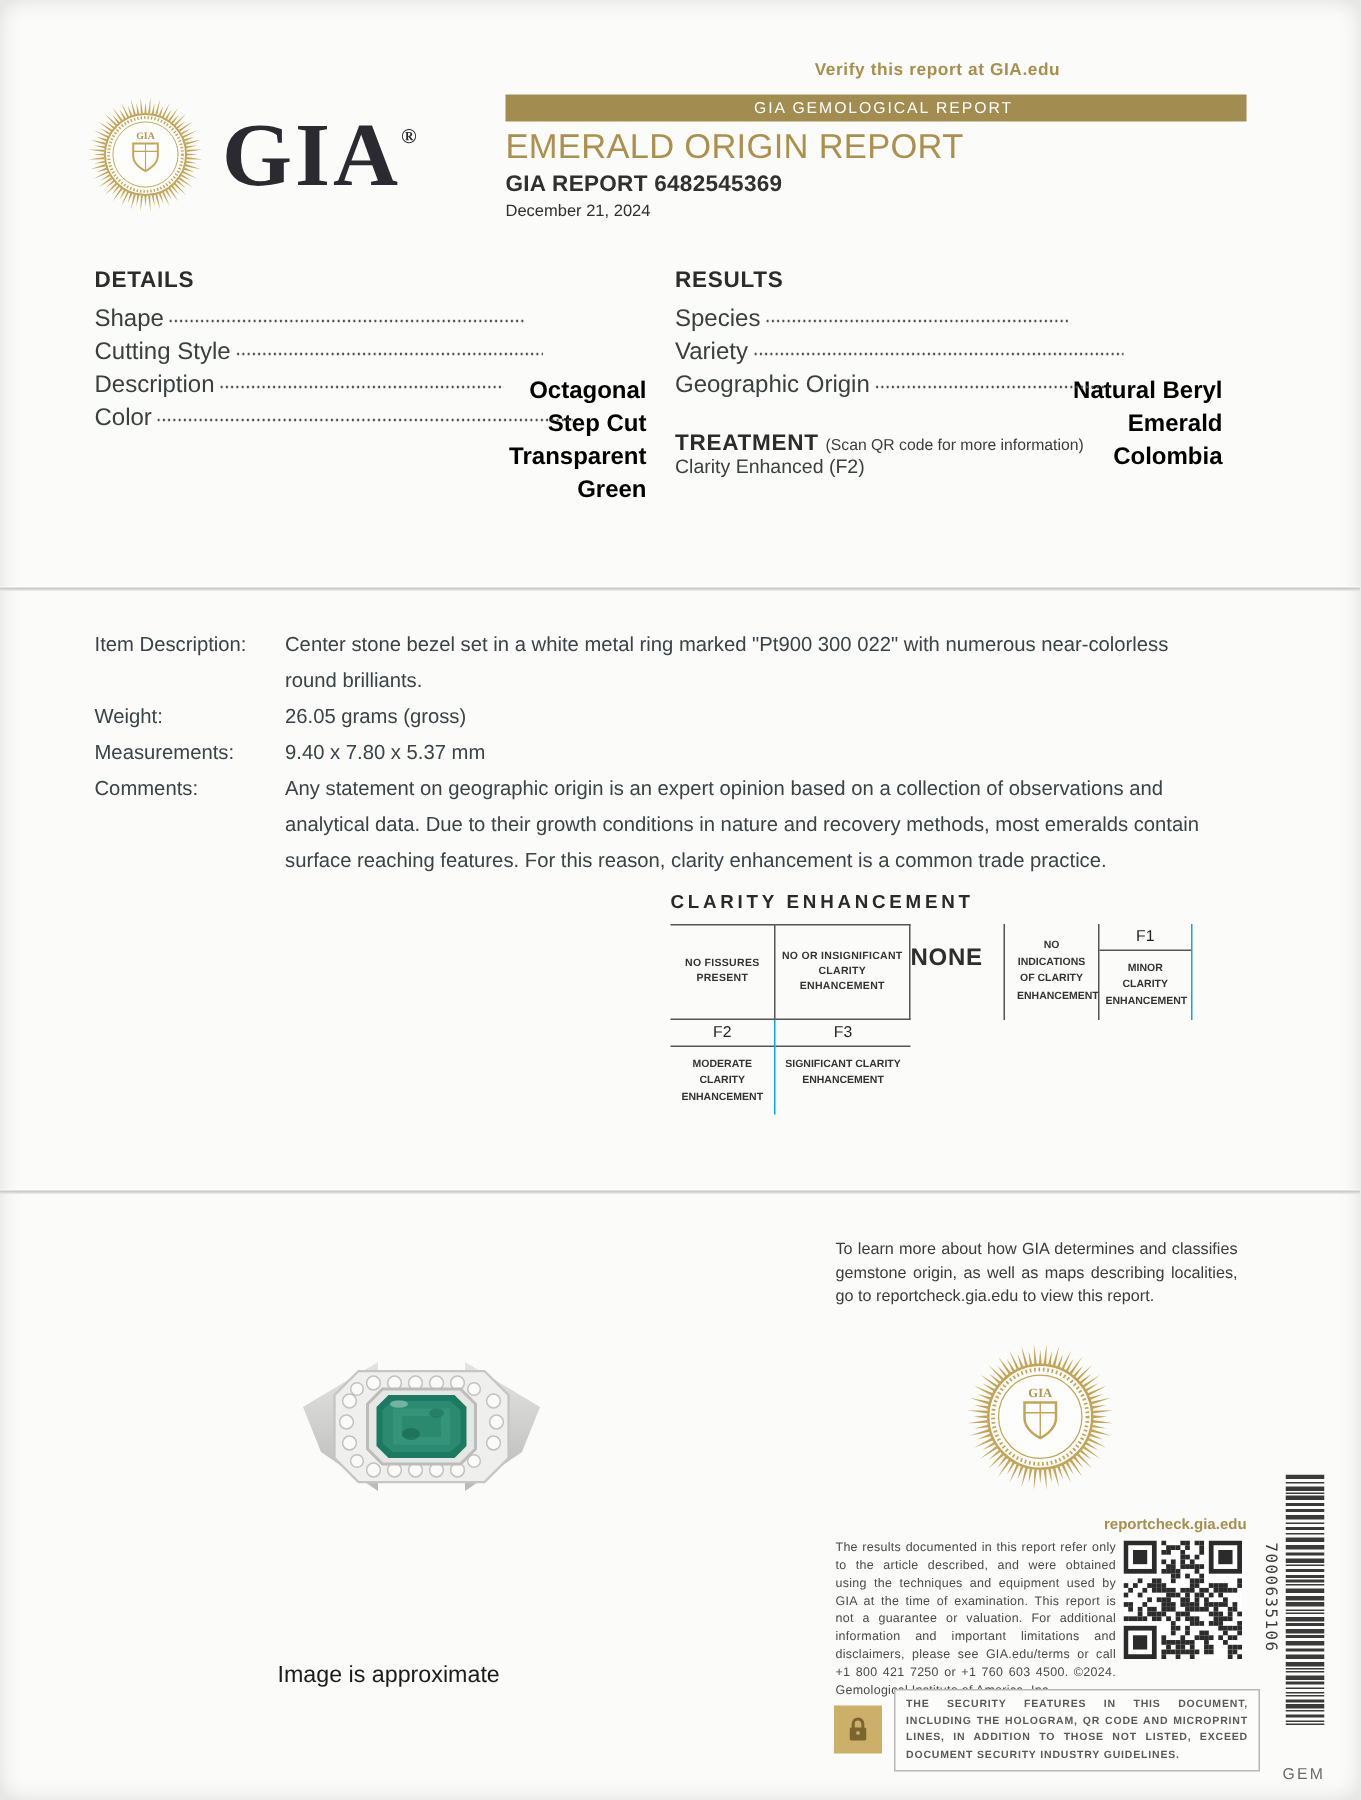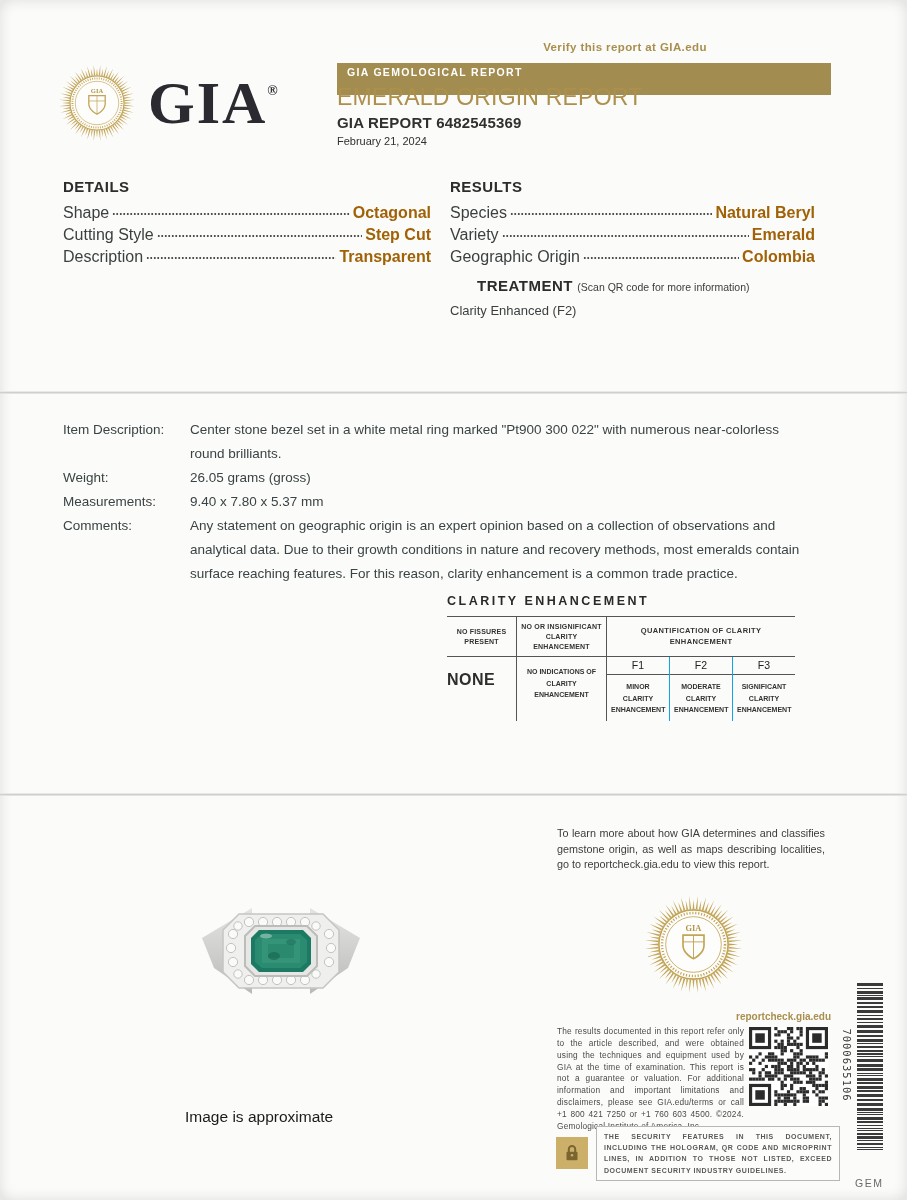--- a/index.html
+++ b/index.html
@@ -7,38 +7,38 @@
         font-family:"Liberation Sans",sans-serif;overflow:hidden;
         box-shadow:inset 0 0 14px rgba(0,0,0,.12);border-radius:12px;}
   
   .verify{position:absolute;left:500px;top:41px;width:250px;text-align:center;
           color:#a98f4e;font-size:11.5px;font-weight:bold;letter-spacing:.4px;cursor:pointer;}
   .logo{position:absolute;left:56px;top:62px;display:flex;align-items:center;gap:10px;}
   .seal-small{width:82px;height:82px;}
   .logotype{font-family:"Liberation Serif",serif;font-size:60px;color:#2b2a31;
             letter-spacing:2px;font-weight:600;line-height:1;}
   .logotype .reg{font-size:14px;vertical-align:28px;letter-spacing:0;}
-  .gold-bar{position:absolute;left:337px;top:63px;width:494px;height:32px;background:#a28c50;
-            color:#fff;font-size:10.5px;font-weight:bold;letter-spacing:1.3px;line-height:19px;
-            padding-left:10px;box-sizing:border-box;}
+  .gold-bar{position:absolute;left:337px;top:63px;width:494px;height:18px;background:#a28c50;
+            color:#fff;font-size:10.5px;font-weight:normal;letter-spacing:1.3px;line-height:19px;
+            padding-left:10px;box-sizing:border-box;text-align:center;}
   .report-title{position:absolute;left:337px;top:84px;font-size:23px;color:#ac904c;letter-spacing:.2px;}
   .report-number{position:absolute;left:337px;top:114px;font-size:15px;font-weight:bold;color:#303030;letter-spacing:.2px;}
   .report-date{position:absolute;left:337px;top:135px;font-size:11px;color:#303030;}
   
   .sec{position:absolute;}
   .sec-details{left:63px;top:178px;width:368px;}
   .sec-results{left:450px;top:178px;width:365px;}
   .sec-heading{font-size:15px;font-weight:bold;color:#2c2c2c;letter-spacing:.5px;margin-bottom:9px;}
   .kv-row{display:flex;align-items:flex-start;font-size:16px;color:#3a3f40;height:22px;}
   .kv-row .k{white-space:nowrap;}
   .kv-row .leader{flex:1;height:13px;margin:0 3px;
         background-image:radial-gradient(circle,#4e4e4e .7px,transparent 1px);
         background-size:3.5px 3.5px;background-repeat:repeat-x;background-position:left bottom 2px;}
-  .kv-row .v{white-space:nowrap;font-weight:bold;color:#a16207;}
-  .treatment-heading{position:absolute;left:450px;top:277px;color:#2c2c2c;margin-left:27px;}
+  .kv-row .v{white-space:nowrap;font-weight:bold;color:#000000;margin-top:48px;}
+  .treatment-heading{position:absolute;left:450px;top:287px;color:#2c2c2c;}
   .treatment-heading .h{font-size:15px;font-weight:bold;letter-spacing:.5px;}
   .treatment-heading .note{font-size:10.5px;color:#3c3c3c;}
   .treatment-value{position:absolute;left:450px;top:303px;font-size:13px;color:#3a3f40;}
   
   .divider{position:absolute;left:0;width:907px;height:3px;
            background:linear-gradient(to bottom,#ffffff,#c9c9c7 40%,#ededeb);}
   .d1{top:391px;} .d2{top:793px;}
   
   .mid{position:absolute;left:63px;top:418px;width:752px;font-size:13.5px;color:#3a4345;}
   .mid-row{display:flex;}
@@ -170,39 +170,44 @@
         <text x="50" y="37.5" text-anchor="middle" font-size="8" font-weight="bold" font-family="Liberation Serif,serif" fill="#b3954e">GIA</text>
         <path d="M40,41 h20 v10 c0,8 -10,12.5 -10,12.5 c0,0 -10,-4.5 -10,-12.5 z" fill="none" stroke="#c3a558" stroke-width="1.6"></path>
         <path d="M40,47.5 h20 M50,41 v22.5" stroke="#c3a558" stroke-width=".9"></path>
       </svg>
     <div class="logotype"><span>GIA</span><span class="reg">®</span></div>
   </div>
 
   <div class="gold-bar"><span>GIA GEMOLOGICAL REPORT</span></div>
   <div class="report-title">EMERALD ORIGIN REPORT</div>
   <div class="report-number">GIA REPORT 6482545369</div>
-  <div class="report-date">February 21, 2024</div>
+  <div class="report-date">December 21, 2024</div>
 
   <div class="sec sec-details">
     <div class="sec-heading">DETAILS</div>
     <div class="kv-row">
         <span class="k">Shape</span>
         <span class="leader"></span>
         <span class="v">Octagonal</span>
       </div>
     <div class="kv-row">
         <span class="k">Cutting Style</span>
         <span class="leader"></span>
         <span class="v">Step Cut</span>
       </div>
     <div class="kv-row">
         <span class="k">Description</span>
         <span class="leader"></span>
         <span class="v">Transparent</span>
       </div>
+    <div class="kv-row">
+        <span class="k">Color</span>
+        <span class="leader"></span>
+        <span class="v">Green</span>
+      </div>
   </div>
 
   <div class="sec sec-results">
     <div class="sec-heading">RESULTS</div>
     <div class="kv-row">
         <span class="k">Species</span>
         <span class="leader"></span>
         <span class="v">Natural Beryl</span>
       </div>
     <div class="kv-row">
@@ -242,21 +247,20 @@
         <div class="mlabel">Comments:</div>
         <div class="mvalue">Any statement on geographic origin is an expert opinion based on a collection of observations and analytical data. Due to their growth conditions in nature and recovery methods, most emeralds contain surface reaching features. For this reason, clarity enhancement is a common trade practice.</div>
       </div>
   </div>
 
   <div class="ce">
     <div class="ce-title">CLARITY ENHANCEMENT</div>
     <div class="ce-grid">
       <div class="ch c1h">NO FISSURES PRESENT</div>
       <div class="ch c2h">NO OR INSIGNIFICANT CLARITY ENHANCEMENT</div>
-      <div class="ch qh">QUANTIFICATION OF CLARITY ENHANCEMENT</div>
       <div class="c1v">NONE</div>
       <div class="c2v">NO INDICATIONS OF CLARITY ENHANCEMENT</div>
       <div class="fcell">
           <div class="fcode">F1</div>
           <div class="flabel">MINOR CLARITY ENHANCEMENT</div>
         </div>
       <div class="fcell">
           <div class="fcode">F2</div>
           <div class="flabel">MODERATE CLARITY ENHANCEMENT</div>
         </div>

